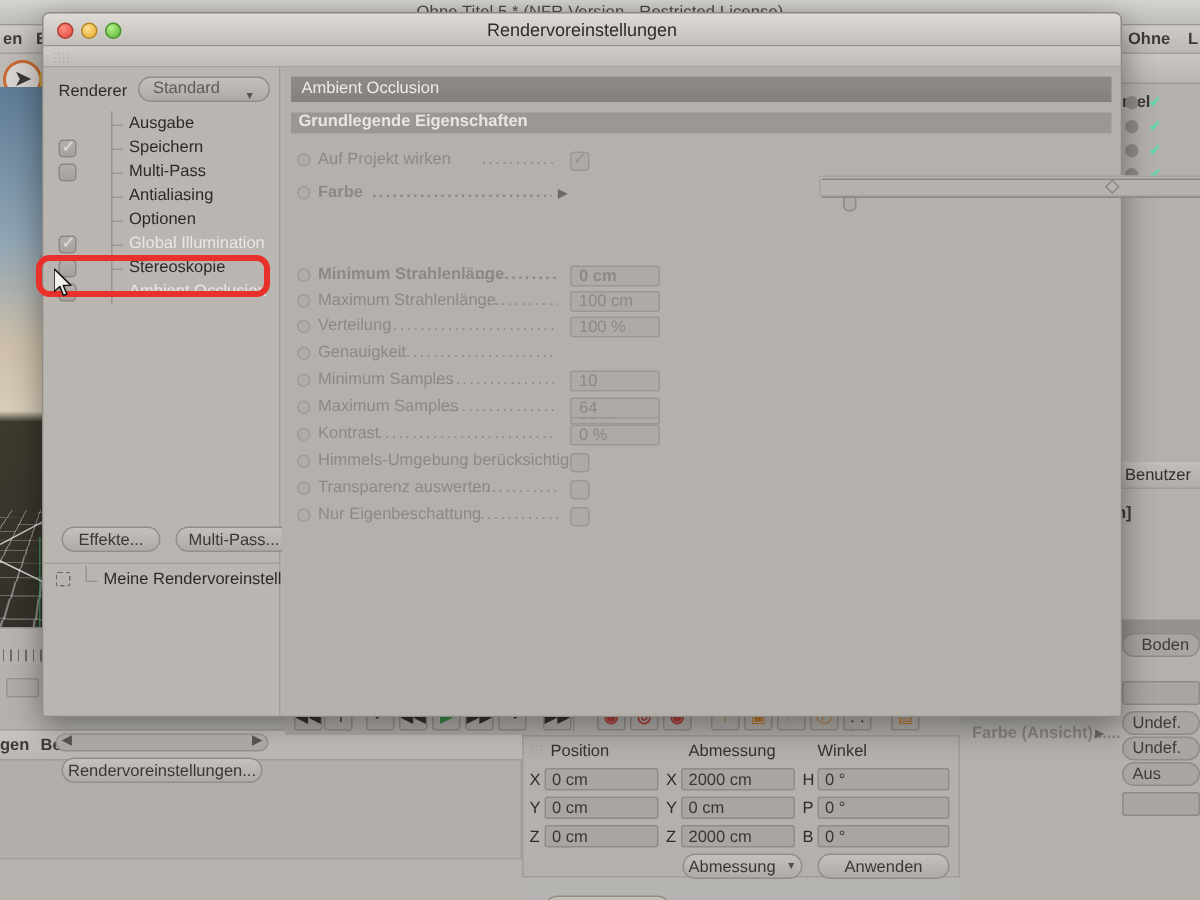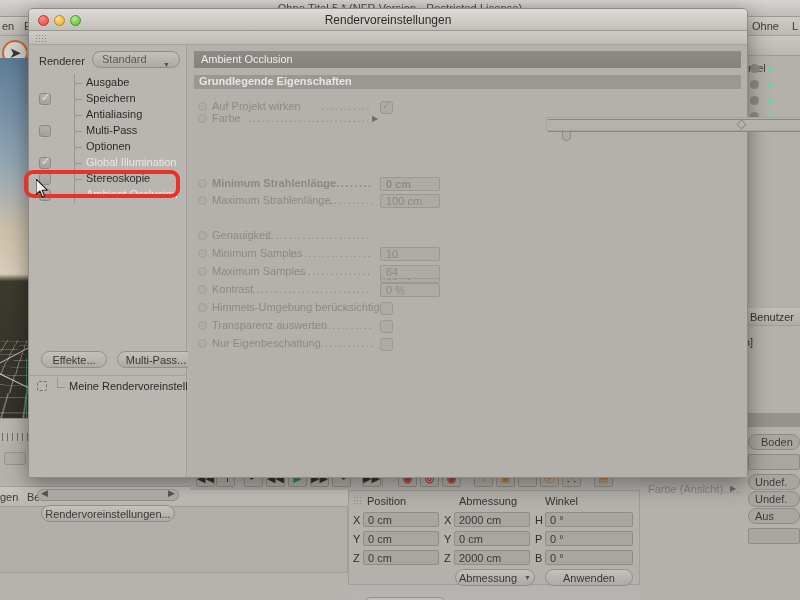--- a/index.html
+++ b/index.html
@@ -25,21 +25,21 @@
   .app-title {
     position: absolute; width: 100%; text-align: center; top: 2px;
     font-size: 11px; color: #4a4845; letter-spacing: .1px;
   }
   .app-menubar {
     position: absolute; left: 0; top: 17px; width: 800px; height: 19px;
     background: linear-gradient(#cecbc6, #bcb9b4);
     border-bottom: 1px solid #a3a19c;
   }
   .menu-item {
-    position: absolute; top: 3px; font-size: 11px; color: #3d3b38; white-space: nowrap;
+    position: absolute; top: 3px; font-size: 11px; color: #3d3b38; white-space: nowrap; font-weight: bold;
   }
   .app-toolbar2 {
     position: absolute; left: 0; top: 36px; width: 800px; height: 22px;
     background: linear-gradient(#c8c5c0, #b8b5b0);
     border-bottom: 1px solid #a09e99;
   }
 
   
   .tool-palette {
     position: absolute; left: 0; top: 36px; width: 30px; height: 80px;
@@ -461,21 +461,21 @@
       <div class="obj-dot" style="left:110px; top:44px;"></div>
       <div class="obj-check" style="left:126px; top:44px;">✔</div>
       <div class="obj-dot" style="left:110px; top:60px;"></div>
       <div class="obj-check" style="left:126px; top:60px;">✔</div>
       <div class="obj-dot" style="left:110px; top:76px;"></div>
       <div class="obj-check" style="left:126px; top:76px;">✔</div>
 
       <div class="attr-head">Benutzer</div>
       <div class="menu-item" style="left:104px; top:300px; color:#3a3835;">n]</div>
       <div class="rp-darkbar"></div>
-      <div class="rp-row" style="top:398px;padding-left:12px;">Boden</div>
+      <div class="rp-row" style="top:386px;padding-left:12px;">Boden</div>
       <div class="rp-row" style="top:418px; border-radius:2px;"></div>
       <div class="rp-row" style="top:438px;">Undef.</div>
       <div class="rp-row" style="top:455px;">Undef.</div>
       <div class="rp-row" style="top:472px;">Aus</div>
       <div class="rp-row" style="top:492px; border-radius:2px;"></div>
     </div>
     <div class="menu-item" style="left:648px; top:483px; color:#8a8782;">Farbe (Ansicht)......</div>
     <span class="grad-arrow" style="left:730px; top:484px;">▶</span>
 
   </div>
@@ -508,30 +508,30 @@
         </div>
 
         <div class="tree-row">
           <div class="tree-check on"></div>
           <div class="tree-stem"></div>
             <div class="tree-elbow"></div>
           <div class="tree-label">Speichern</div>
         </div>
 
         <div class="tree-row">
+          <div class="tree-check"></div>
+          <div class="tree-stem"></div>
+            <div class="tree-elbow"></div>
+          <div class="tree-label">Multi-Pass</div>
+        </div>
+
+        <div class="tree-row">
           <div class="tree-stem"></div>
             <div class="tree-elbow"></div>
           <div class="tree-label">Antialiasing</div>
-        </div>
-
-        <div class="tree-row">
-          <div class="tree-check"></div>
-          <div class="tree-stem"></div>
-            <div class="tree-elbow"></div>
-          <div class="tree-label">Multi-Pass</div>
         </div>
 
         <div class="tree-row">
           <div class="tree-stem"></div>
             <div class="tree-elbow"></div>
           <div class="tree-label">Optionen</div>
         </div>
 
         <div class="tree-row">
           <div class="tree-check on"></div>
@@ -585,21 +585,21 @@
       <div class="panel-title">Ambient Occlusion</div>
       <div class="group-title">Grundlegende Eigenschaften</div>
 
       <div class="prow" style="top:54px; width:100%;text-decoration:underline;">
         <div class="pradio"></div>
         <div class="plabel">Auf Projekt wirken</div>
         <div class="pdots" style="left:133px; width:50px;">................</div>
         <div class="pcheck on" style="left:192px;"></div>
       </div>
 
-      <div class="prow" style="top:66px; width:100%;">
+      <div class="prow" style="top:76px; width:100%;font-weight:bold;">
         <div class="pradio"></div>
         <div class="plabel">Farbe</div>
         <div class="pdots" style="left:60px; width:120px;">...........................</div>
         <div class="grad-arrow" style="left:184px; top:3px;">▶</div>
       </div>
 
       <div class="grad-strip" style="left:358px; top:72px; width:380px; height:14px;"></div>
       <div class="grad-line" style="left:360px; top:74px; width:374px;"></div>
       <div class="grad-line" style="left:360px; top:86px; width:374px;"></div>
       <div class="grad-diamond" style="left:550px; top:76px;"></div>
@@ -612,20 +612,26 @@
         <div class="pfield" style="left:192px; width:60px;">0 cm</div>
       </div>
 
       <div class="prow" style="top:148px; width:100%;">
         <div class="pradio"></div>
         <div class="plabel">Maximum Strahlenlänge.</div>
         <div class="pdots" style="left:132px; width:52px;">............</div>
         <div class="pfield" style="left:192px; width:60px;">100 cm</div>
       </div>
 
+      <div class="prow" style="top:165px; width:100%;">
+        <div class="pradio"></div>
+        <div class="plabel">Verteilung</div>
+        <div class="pdots" style="left:74px; width:110px;">........................</div>
+        <div class="pfield" style="left:192px; width:60px;">100 %</div>
+      </div>
 
       <div class="prow" style="top:183px; width:100%;">
         <div class="pradio"></div>
         <div class="plabel">Genauigkeit</div>
         <div class="pdots" style="left:78px; width:106px;">.......................</div>
         <div class="pfield" style="left:192px; width:60px;margin-top:40px;">50 %</div>
       </div>
 
       <div class="prow" style="top:201px; width:100%;">
         <div class="pradio"></div>

